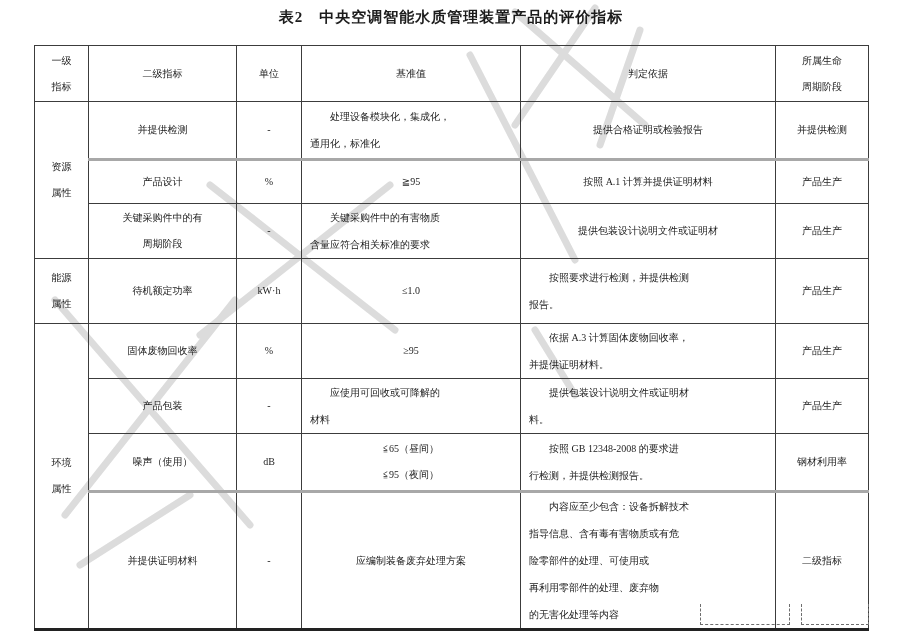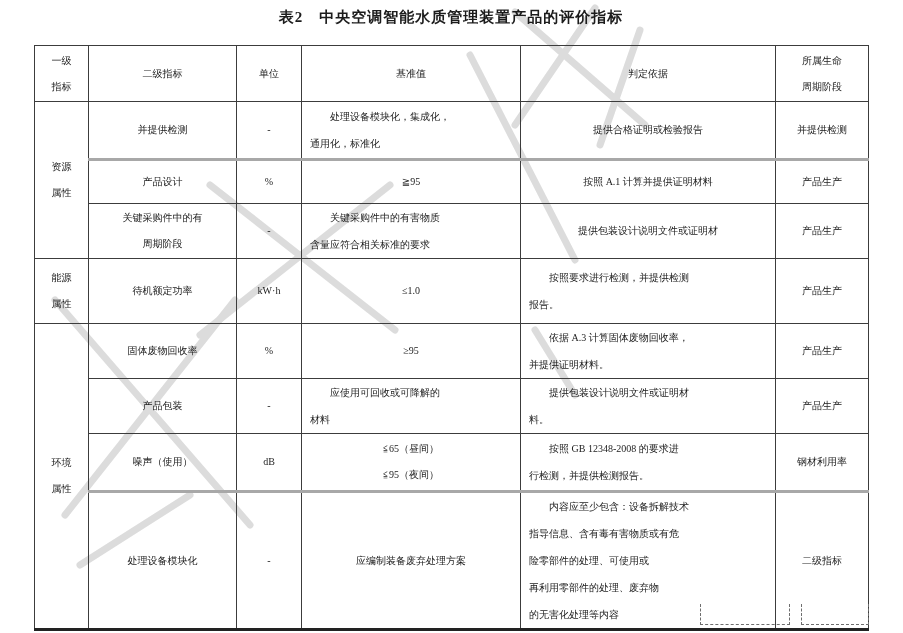--- a/index.html
+++ b/index.html
@@ -128,21 +128,21 @@
       <td class="c sep">噪声（使用）</td>
       <td class="c sep">dB</td>
       <td class="c sep">≦65（昼间）
 ≦95（夜间）</td>
       <td class="p sep">　　按照 GB 12348-2008 的要求进
 行检测，并提供检测报告。</td>
       <td class="c sep">钢材利用率</td>
     </tr>
 
     <tr style="height:136px">
-      <td class="c">处理设备模块化</td>
+      <td class="c">并提供证明材料</td>
       <td class="c">-</td>
       <td class="c">应编制装备废弃处理方案</td>
       <td class="p">　　内容应至少包含：设备拆解技术
 指导信息、含有毒有害物质或有危
 险零部件的处理、可使用或
 再利用零部件的处理、废弃物
 的无害化处理等内容</td>
       <td class="c">二级指标</td>
     </tr>
   </tbody>

